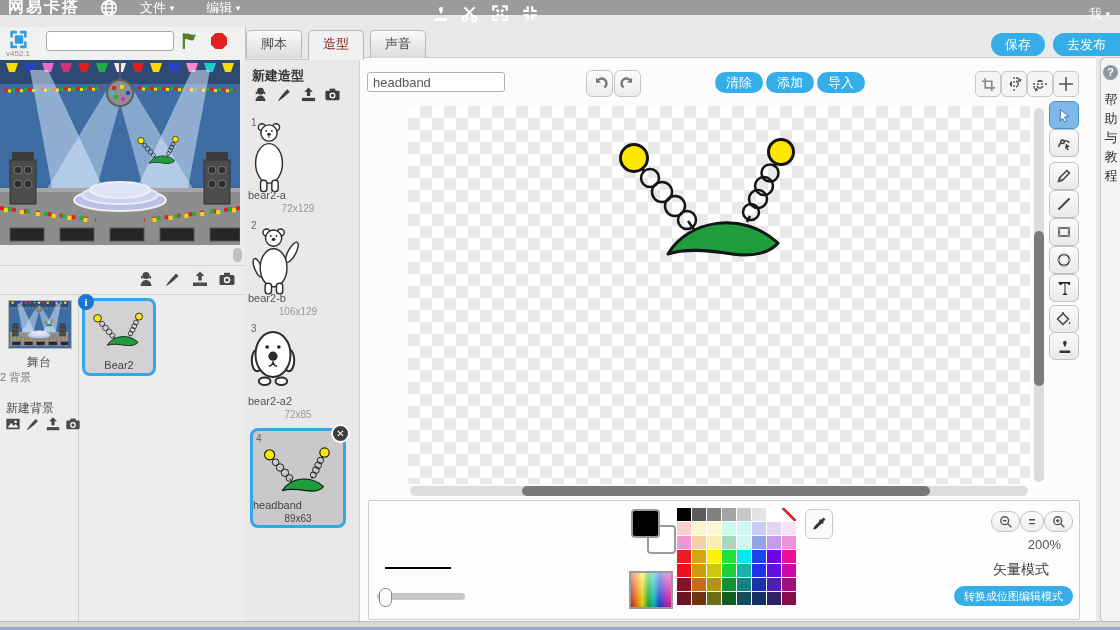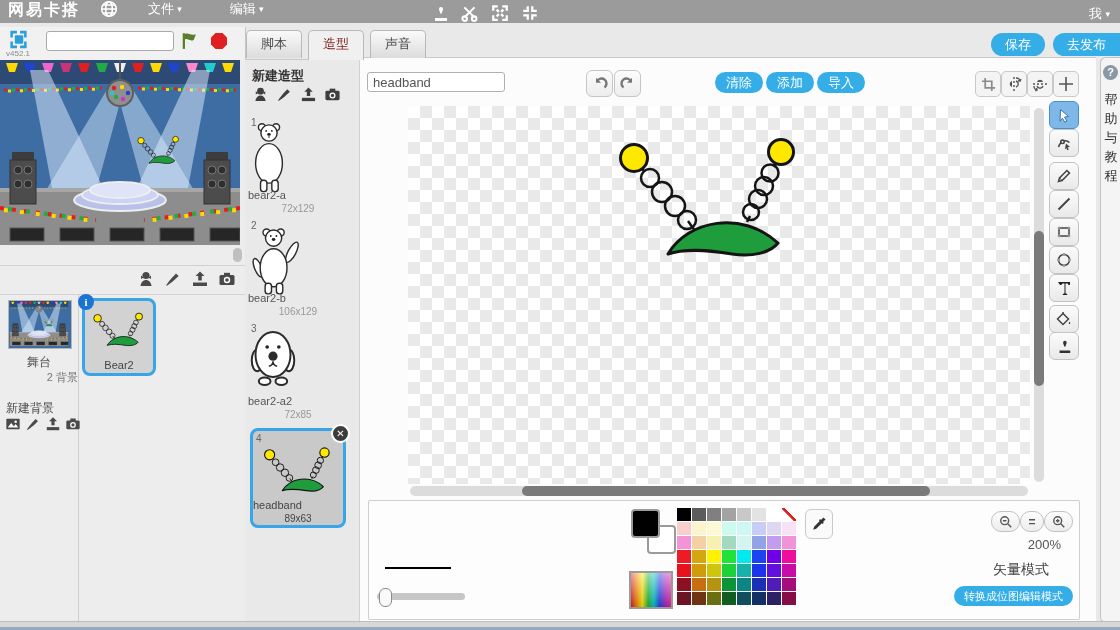--- a/index.html
+++ b/index.html
@@ -1,23 +1,23 @@
 <!DOCTYPE html>
 <html><head>
 <meta charset="utf-8">
 <style>
   html,body{margin:0;padding:0;}
   #app{position:relative;width:1120px;height:630px;background:#e9e9e9;overflow:hidden;
        font-family:"Liberation Sans","DejaVu Sans",sans-serif;-webkit-font-smoothing:antialiased;}
   .abs{position:absolute;}
   
-  .topbar{position:absolute;left:0;top:0;width:1120px;height:23px;background:#9b9b9b;color:#fff;
-          display:flex;align-items:flex-start;z-index:30;}
+  .topbar{position:absolute;left:0;top:0;width:1120px;height:15px;background:#9b9b9b;color:#fff;
+          display:flex;align-items:center;z-index:30;}
   .logo{font-size:16px;font-weight:bold;letter-spacing:2px;margin:0 14px 0 8px;}
-  .tb-menu{font-size:13px;margin:0 24px;cursor:default;font-family:Liberation Serif, serif;}
+  .tb-menu{font-size:13px;margin:0 16px;cursor:default;}
   .tb-ico{width:18px;height:18px;margin:0 6px;display:inline-block;}
   .tb-center{position:absolute;left:425px;top:4px;display:flex;}
   .tb-user{position:absolute;right:10px;top:5px;font-size:13px;}
   .caret{font-size:9px;vertical-align:1px;}
   
   .stage-col{position:absolute;left:0;top:27px;width:245px;height:594px;background:#ededed;
              border-right:1px solid #c5c5c5;}
   .stage-head{position:absolute;left:0;top:0;width:245px;height:33px;background:#f1f1f1;}
   .proj-input{position:absolute;left:46px;top:4px;width:118px;height:18px;border:1px solid #aaa;
               border-radius:3px;background:#fff;font-size:12px;padding:0 4px;}
@@ -28,21 +28,21 @@
   .coords b{font-weight:bold;}
   .handle-pill{position:absolute;left:233px;top:221px;width:9px;height:14px;background:#c0c0c0;border-radius:5px;}
   .sprite-head{position:absolute;left:0;top:238px;width:245px;height:28px;border-top:1px solid #d2d2d2;
                border-bottom:1px solid #d2d2d2;}
   .sh-icons{position:absolute;right:8px;top:4px;display:flex;gap:8px;}
   .gico{width:19px;height:19px;}
   .sprite-body{position:absolute;left:0;top:267px;width:245px;height:327px;}
   .bk-col{position:absolute;left:0;top:0;width:78px;height:327px;border-right:1px solid #cfcfcf;}
   .stage-thumb{position:absolute;left:8px;top:6px;width:62px;height:47px;border:1px solid #b5b5b5;background:#3d6da3;}
   .bk-label{position:absolute;left:0;top:60px;width:78px;text-align:center;font-size:12px;color:#4c4c4c;}
-  .bk-count{position:absolute;left:0;top:76px;width:78px;text-align:right;font-size:11px;color:#777;}
+  .bk-count{position:absolute;left:0;top:76px;width:78px;text-align:left;font-size:11px;color:#777;}
   .nb-label{position:absolute;left:6px;top:106px;font-size:12px;color:#4c4c4c;}
   .nb-icons{position:absolute;left:5px;top:122px;display:flex;gap:4px;}
   .sprite-card{position:absolute;left:82px;top:4px;width:68px;height:72px;background:#d2d2d2;
                border:3px solid #38a5e8;border-radius:8px;}
   .sprite-card .nm{position:absolute;left:0;bottom:2px;width:100%;text-align:center;font-size:11px;color:#444;}
   .info-badge{position:absolute;left:-7px;top:-7px;width:16px;height:16px;border-radius:50%;background:#1b74d1;
               color:#fff;font-size:11px;font-weight:bold;text-align:center;line-height:16px;font-family:"Liberation Serif",serif;}
   
   .tabs{position:absolute;left:246px;top:30px;display:flex;z-index:5;}
   .tab{height:21px;padding:4px 14px 2px;font-size:13px;color:#4c4c4c;background:linear-gradient(#fafafa,#dcdcdc);

